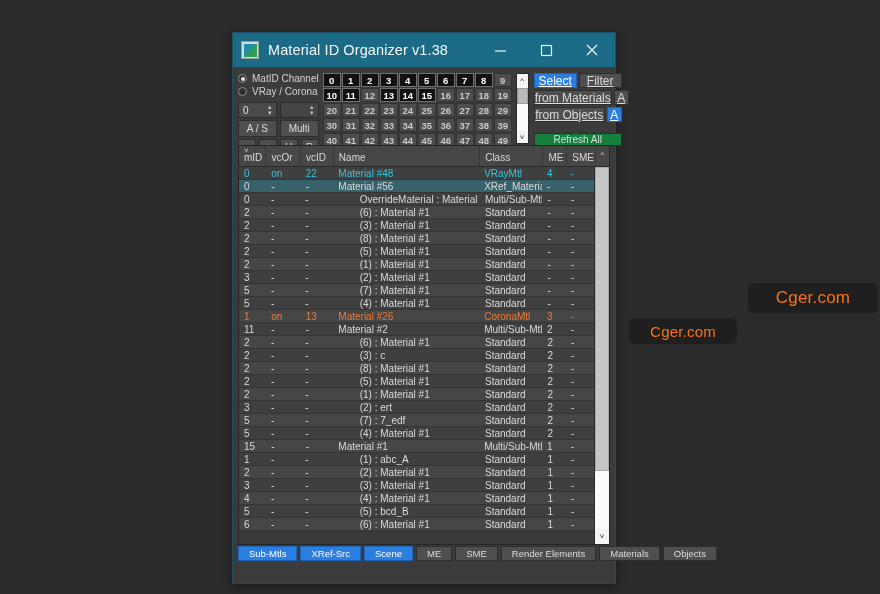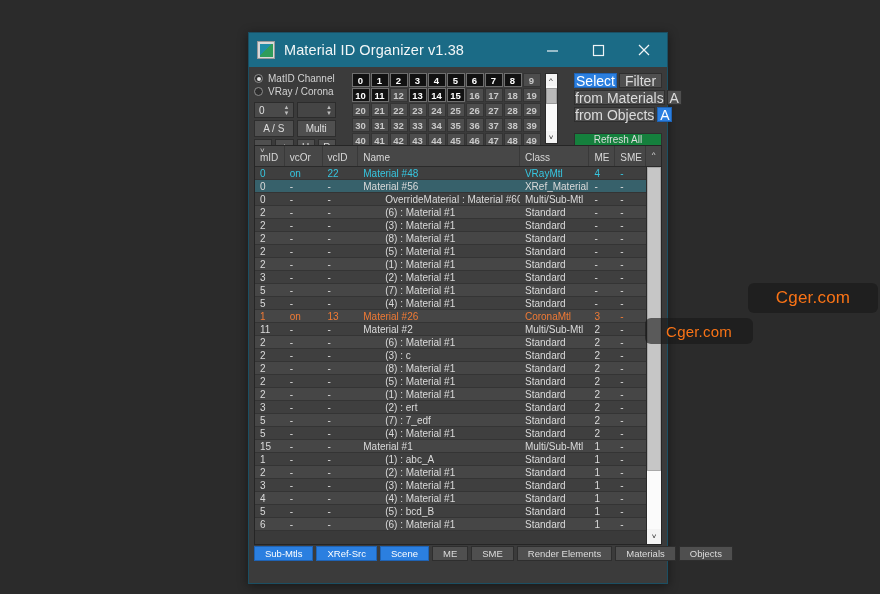--- a/index.html
+++ b/index.html
@@ -14,23 +14,23 @@
   #root {
     position: relative;
     width: 880px;
     height: 594px;
     background: #2b2b2b;
   }
 
   
   #window {
     position: absolute;
-    left: 248px;
+    left: 232px;
     top: 32px;
-    width: 420px;
+    width: 384px;
     height: 552px;
     background: #3b3b3b;
     border: 1px solid #1b4f63;
     box-sizing: border-box;
     box-shadow: 0 2px 10px rgba(0,0,0,0.45);
   }
 
   
   #titlebar {
     position: relative;
@@ -219,26 +219,27 @@
     width: 88px;
     display: flex;
     flex-direction: column;
     gap: 2px;
   }
   .rrow { display:flex; gap: 2px; }
   .rbtn {
     background: #4f4f4f;
     border: 1px solid #2e2e2e;
     color: #dcdcdc;
-    font-size: 14px;
+    font-size: 12px;
     height: 15px;
     display: flex; align-items: center; justify-content: center;
     box-sizing: border-box;
     flex: 1 1 0;
     white-space: nowrap;
+    text-decoration: underline;
   }
   .rbtn.blue { background: #2b7fe0; color: #ffffff; border-color: #1f63b4; }
   .rbtn.sq { flex: 0 0 15px; width: 15px; }
   .refresh {
     margin-top: 9px;
     background: #15803d;
     border: 1px solid #2e2e2e;
     color: #dcdcdc;
     font-size: 10px;
     height: 16px;

